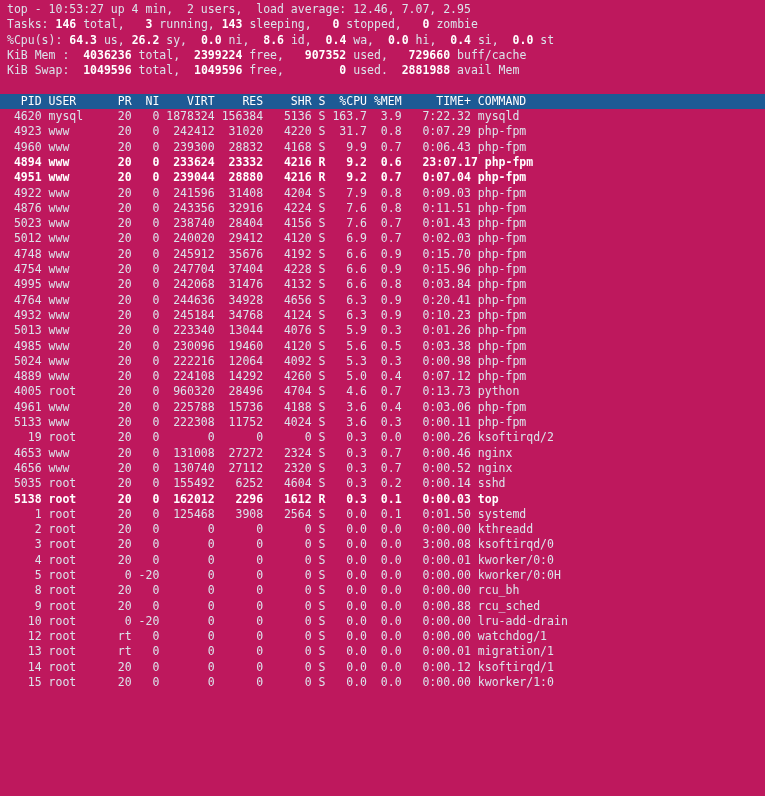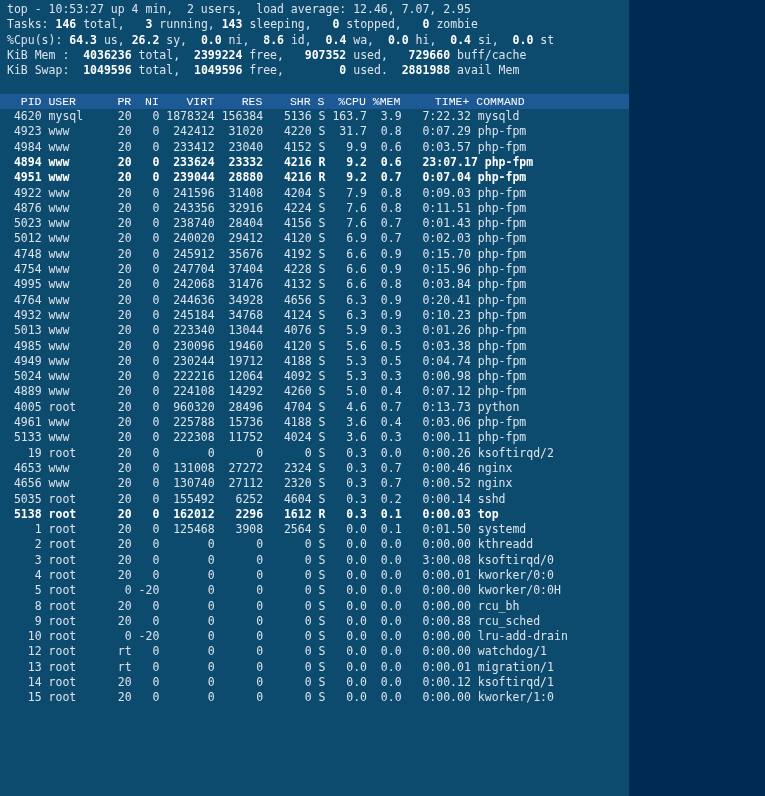--- a/index.html
+++ b/index.html
@@ -1,41 +1,40 @@
 <!DOCTYPE html>
 <html><head>
 <meta charset="utf-8">
 <style>
   html, body {
     margin: 0;
     padding: 0;
     background: #012a52;
   }
   .term {
-    width: 629px;
+    width: 765px;
     height: 796px;
     box-sizing: border-box;
-    background: #0c4a6e;
+    background: #be185d;
     overflow: hidden;
     font-family: "DejaVu Sans Mono", "Liberation Mono", monospace;
     font-size: 11.5px;
     line-height: 15.3px;
     color: #dbe3eb;
     padding-top: 2px;
     cursor: text;
   }
   .line {
     white-space: pre;
     height: 15.3px;
     padding-left: 7px;
   }
   .hbar {
     background: #1d5a95;
     color: #ffffff;
-    font-family: Liberation Mono, monospace;
   }
   .b {
     font-weight: bold;
     color: #ffffff;
   }
   .brow {
     font-weight: bold;
     color: #ffffff;
   }
 </style>
@@ -48,35 +47,34 @@
       <div class="line"><span>Tasks: </span><span class="b">146</span><span> total,   </span><span class="b">3</span><span> running, </span><span class="b">143</span><span> sleeping,   </span><span class="b">0</span><span> stopped,   </span><span class="b">0</span><span> zombie</span></div>
       <div class="line"><span>%Cpu(s): </span><span class="b">64.3</span><span> us, </span><span class="b">26.2</span><span> sy,  </span><span class="b">0.0</span><span> ni,  </span><span class="b">8.6</span><span> id,  </span><span class="b">0.4</span><span> wa,  </span><span class="b">0.0</span><span> hi,  </span><span class="b">0.4</span><span> si,  </span><span class="b">0.0</span><span> st</span></div>
       <div class="line"><span>KiB Mem :  </span><span class="b">4036236</span><span> total,  </span><span class="b">2399224</span><span> free,   </span><span class="b">907352</span><span> used,   </span><span class="b">729660</span><span> buff/cache</span></div>
       <div class="line"><span>KiB Swap:  </span><span class="b">1049596</span><span> total,  </span><span class="b">1049596</span><span> free,        </span><span class="b">0</span><span> used.  </span><span class="b">2881988</span><span> avail Mem</span></div>
     </div>
   <div class="line"></div>
   <div id="table-area">
       <div class="line hbar">  PID USER      PR  NI    VIRT    RES    SHR S  %CPU %MEM     TIME+ COMMAND</div>
       <div class="line"> 4620 mysql     20   0 1878324 156384   5136 S 163.7  3.9   7:22.32 mysqld</div>
       <div class="line"> 4923 www       20   0  242412  31020   4220 S  31.7  0.8   0:07.29 php-fpm</div>
-      <div class="line"> 4984 www       20   0  233412  23040   4152 S   9.9  0.6   0:03.57 php-fpm</div>
+      <div class="line"> 4960 www       20   0  239300  28832   4168 S   9.9  0.7   0:06.43 php-fpm</div>
       <div class="line brow"> 4894 www       20   0  233624  23332   4216 R   9.2  0.6   23:07.17 php-fpm</div>
       <div class="line brow"> 4951 www       20   0  239044  28880   4216 R   9.2  0.7   0:07.04 php-fpm</div>
       <div class="line"> 4922 www       20   0  241596  31408   4204 S   7.9  0.8   0:09.03 php-fpm</div>
       <div class="line"> 4876 www       20   0  243356  32916   4224 S   7.6  0.8   0:11.51 php-fpm</div>
       <div class="line"> 5023 www       20   0  238740  28404   4156 S   7.6  0.7   0:01.43 php-fpm</div>
       <div class="line"> 5012 www       20   0  240020  29412   4120 S   6.9  0.7   0:02.03 php-fpm</div>
       <div class="line"> 4748 www       20   0  245912  35676   4192 S   6.6  0.9   0:15.70 php-fpm</div>
       <div class="line"> 4754 www       20   0  247704  37404   4228 S   6.6  0.9   0:15.96 php-fpm</div>
       <div class="line"> 4995 www       20   0  242068  31476   4132 S   6.6  0.8   0:03.84 php-fpm</div>
       <div class="line"> 4764 www       20   0  244636  34928   4656 S   6.3  0.9   0:20.41 php-fpm</div>
       <div class="line"> 4932 www       20   0  245184  34768   4124 S   6.3  0.9   0:10.23 php-fpm</div>
       <div class="line"> 5013 www       20   0  223340  13044   4076 S   5.9  0.3   0:01.26 php-fpm</div>
       <div class="line"> 4985 www       20   0  230096  19460   4120 S   5.6  0.5   0:03.38 php-fpm</div>
-      <div class="line"> 4949 www       20   0  230244  19712   4188 S   5.3  0.5   0:04.74 php-fpm</div>
       <div class="line"> 5024 www       20   0  222216  12064   4092 S   5.3  0.3   0:00.98 php-fpm</div>
       <div class="line"> 4889 www       20   0  224108  14292   4260 S   5.0  0.4   0:07.12 php-fpm</div>
       <div class="line"> 4005 root      20   0  960320  28496   4704 S   4.6  0.7   0:13.73 python</div>
       <div class="line"> 4961 www       20   0  225788  15736   4188 S   3.6  0.4   0:03.06 php-fpm</div>
       <div class="line"> 5133 www       20   0  222308  11752   4024 S   3.6  0.3   0:00.11 php-fpm</div>
       <div class="line">   19 root      20   0       0      0      0 S   0.3  0.0   0:00.26 ksoftirqd/2</div>
       <div class="line"> 4653 www       20   0  131008  27272   2324 S   0.3  0.7   0:00.46 nginx</div>
       <div class="line"> 4656 www       20   0  130740  27112   2320 S   0.3  0.7   0:00.52 nginx</div>
       <div class="line"> 5035 root      20   0  155492   6252   4604 S   0.3  0.2   0:00.14 sshd</div>
       <div class="line brow"> 5138 root      20   0  162012   2296   1612 R   0.3  0.1   0:00.03 top</div>

